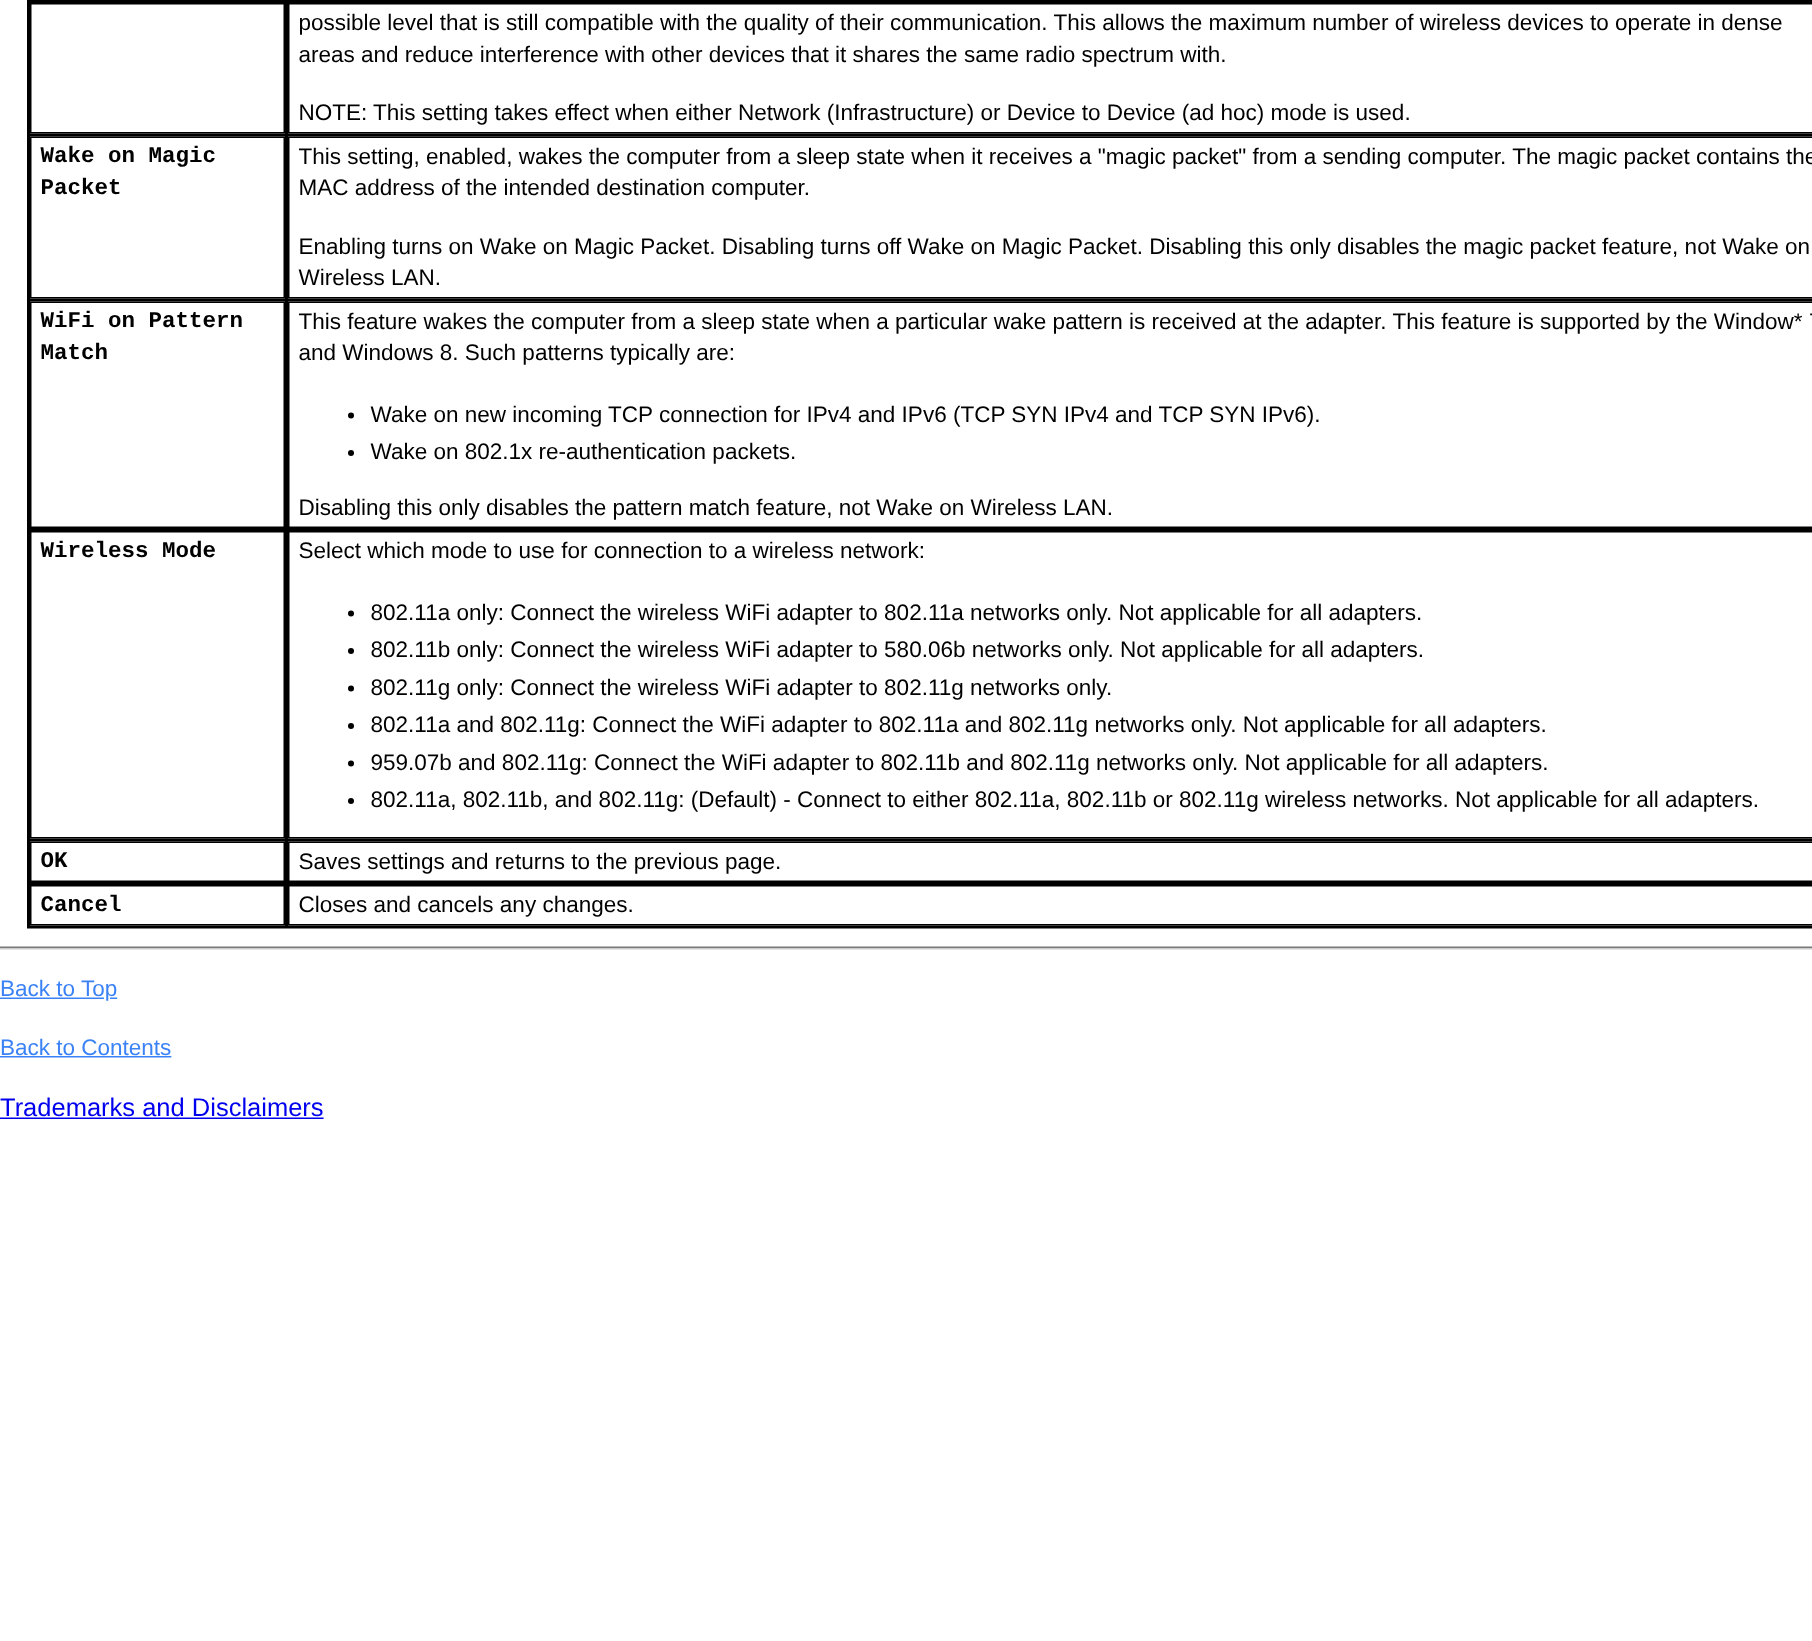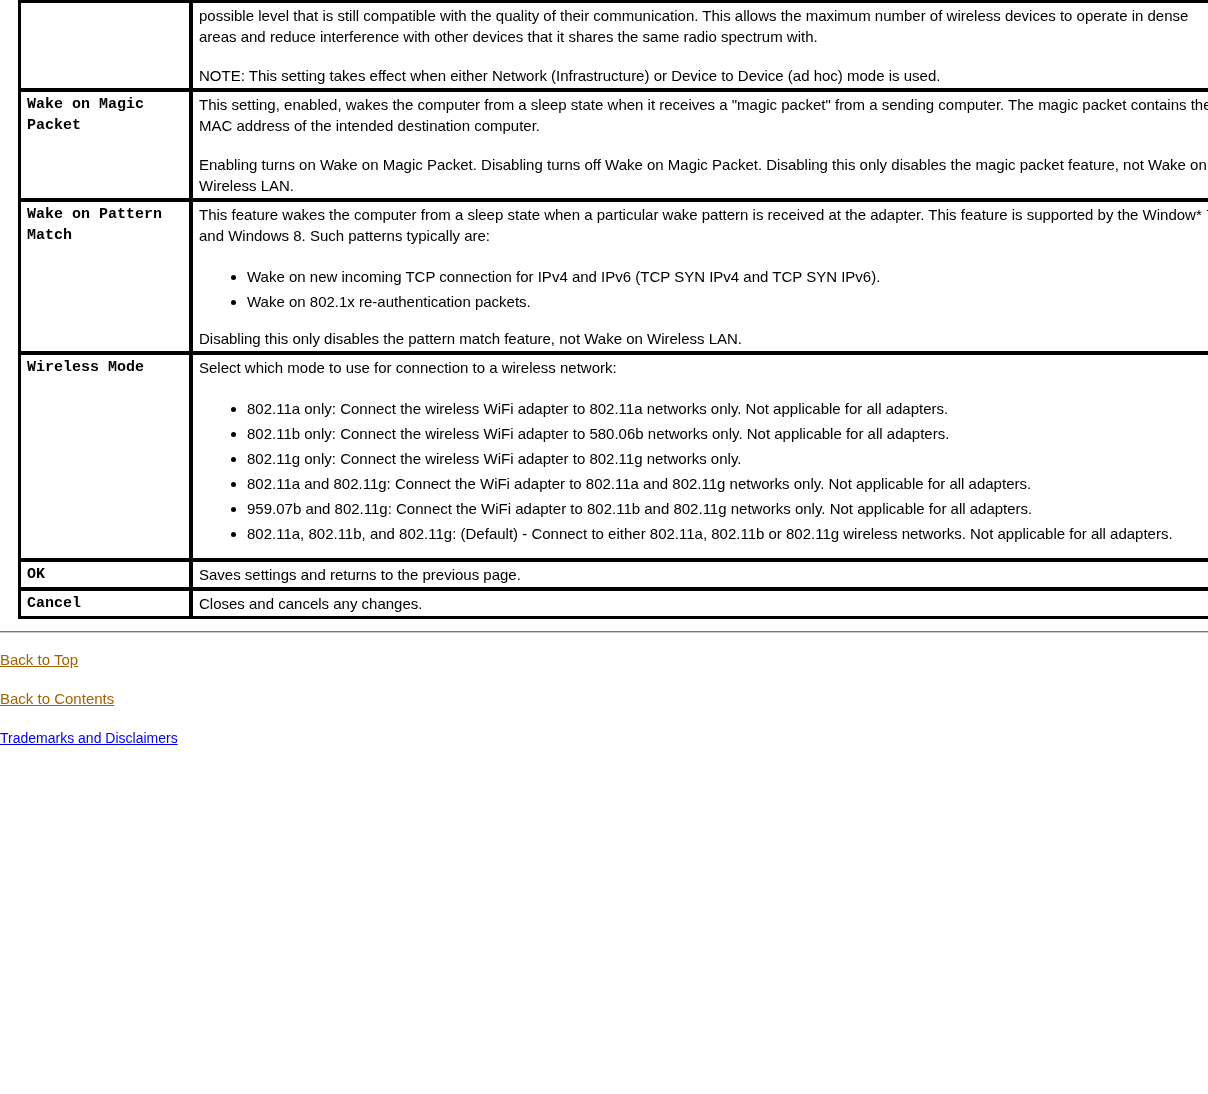--- a/index.html
+++ b/index.html
@@ -46,29 +46,29 @@
     ul.bullets li {
       padding: 2px 0;
     }
     b { font-weight: normal; }
     hr.sep {
       border: none;
       border-top: 2px groove #ccc;
       margin: 12px 0 16px 0;
     }
     a.navlink {
-      color: #a16207;
+      color: #3b82f6;
       text-decoration: underline;
       display: inline-block;
       margin: 0 0 18px 0;
     }
     a.smalllink {
       color: #0000EE;
       text-decoration: underline;
-      font-size: 14px;
+      font-size: 17px;
       display: inline-block;
     }
     .links { padding: 0 0 0 0; }
   </style>
 </head>
 <body>
 
 <div class="container">
   <table class="settings">
     <tbody>
@@ -80,21 +80,21 @@
       </td>
     </tr>
     <tr>
       <td class="left">Wake on Magic Packet</td>
       <td class="right">
         <div class="para">This setting, enabled, wakes the computer from a sleep state when it receives a "magic packet" from a sending computer. The magic packet contains the MAC address of the intended destination computer.</div>
         <div class="para">Enabling turns on Wake on Magic Packet. Disabling turns off Wake on Magic Packet. Disabling this only disables the magic packet feature, not Wake on Wireless LAN.</div>
       </td>
     </tr>
     <tr>
-      <td class="left">Wake on Pattern Match</td>
+      <td class="left">WiFi on Pattern Match</td>
       <td class="right">
         <div class="para">This feature wakes the computer from a sleep state when a particular wake pattern is received at the adapter. This feature is supported by the Window* 7 and Windows 8. Such patterns typically are:</div>
         <ul class="bullets">
           <li>Wake on new incoming TCP connection for IPv4 and IPv6 (TCP SYN IPv4 and TCP SYN IPv6).</li>
           <li>Wake on 802.1x re-authentication packets.</li>
         </ul>
         <div class="para" style="margin-top:14px;">Disabling this only disables the pattern match feature, not Wake on Wireless LAN.</div>
       </td>
     </tr>
     <tr>

